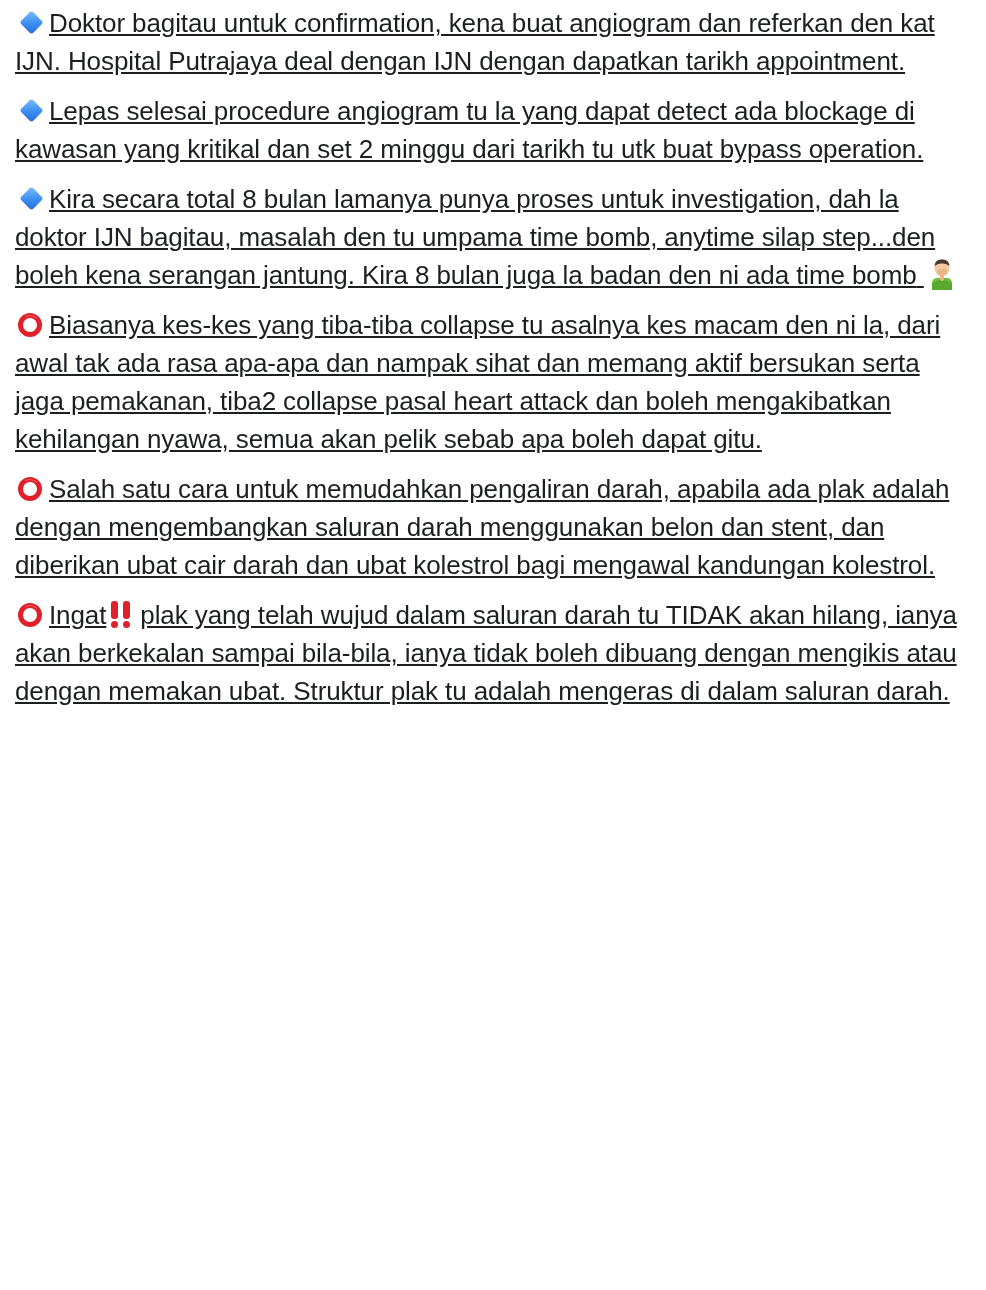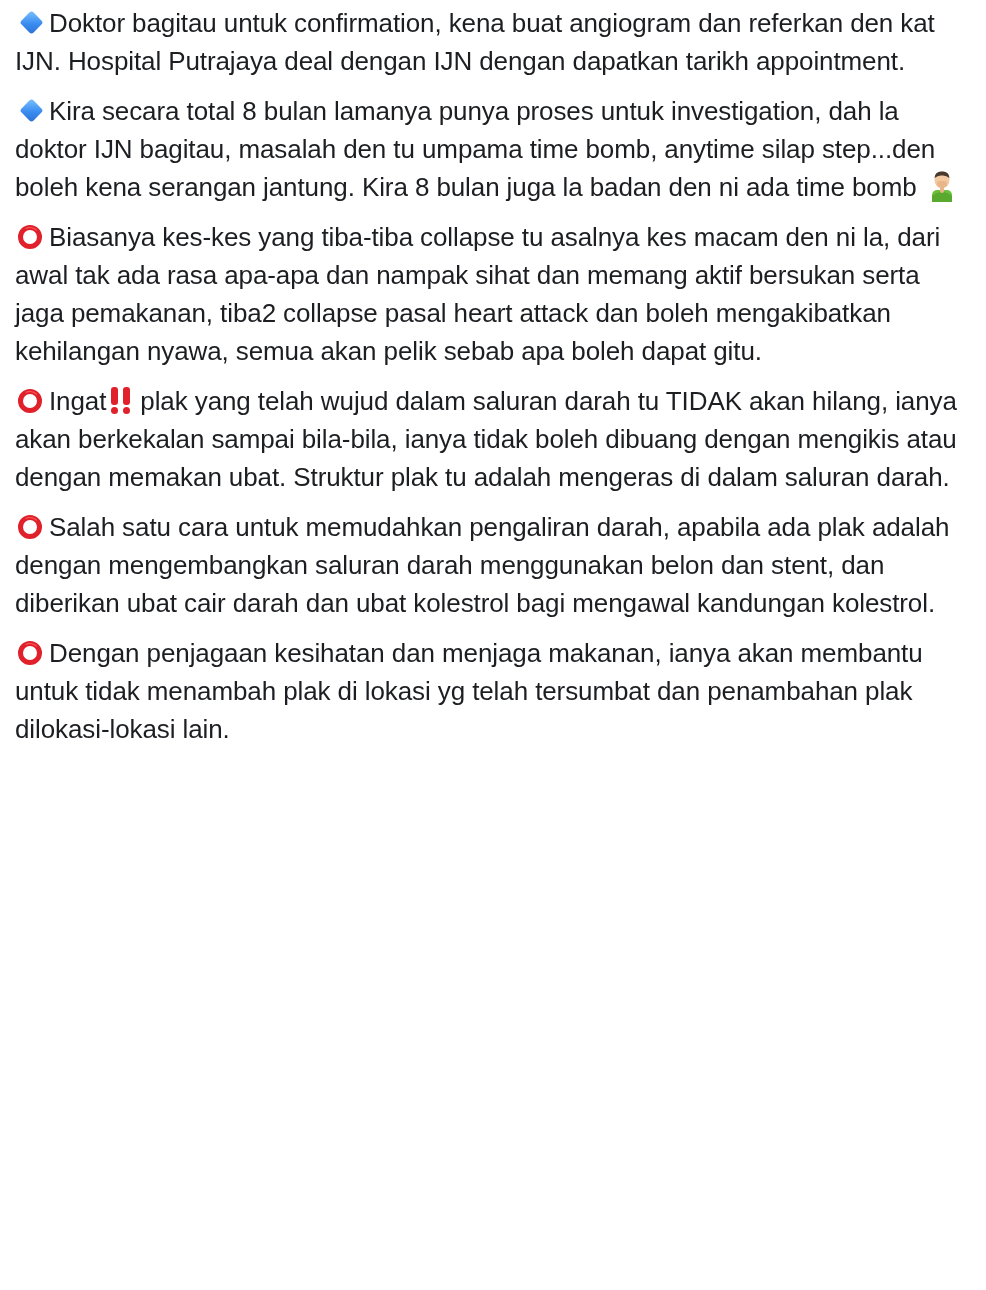--- a/index.html
+++ b/index.html
@@ -12,20 +12,21 @@
       height: 1290px;
       overflow: hidden;
       font-family: "Liberation Sans", "DejaVu Sans", sans-serif;
       color: #1c1e21;
     }
     .post {
       padding: 4px 14px 0 15px;
       font-size: 26px;
       line-height: 38px;
       letter-spacing: -0.1px;
+      text-decoration: underline;
     }
     .para {
       margin: 0 0 12px 0;
     }
     .icon {
       display: inline-block;
       vertical-align: -2px;
       margin-right: 4px;
     }
     .diamond {
@@ -62,20 +63,23 @@
 <body>
 
 <div class="post">
 
   <p class="para">
     <span class="icon diamond"></span><span>Doktor bagitau untuk confirmation, kena buat angiogram dan referkan den kat IJN. Hospital Putrajaya deal dengan IJN dengan dapatkan tarikh appointment.</span>
   </p>
 
 
 
+  <p class="para">
+    <span class="icon diamond"></span><span>Lepas selesai procedure angiogram tu la yang dapat detect ada blockage di kawasan yang kritikal dan set 2 minggu dari tarikh tu utk buat bypass operation.</span>
+  </p>
 
   <p class="para">
     <span class="icon diamond"></span><span>Kira secara total 8 bulan lamanya punya proses untuk investigation, dah la doktor IJN bagitau, masalah den tu umpama time bomb, anytime silap step...den boleh kena serangan jantung. Kira 8 bulan juga la badan den ni ada time bomb</span>
     <svg class="icon person" viewBox="0 0 28 32">
       <rect x="4" y="20" width="20" height="12" rx="5" fill="#6cbf3a"></rect>
       <path d="M4 26 Q14 18 24 26 L24 32 L4 32 Z" fill="#58a92d"></path>
       <ellipse cx="14" cy="10" rx="7.5" ry="8.5" fill="#f2c9a0"></ellipse>
       <path d="M6.5 8 Q7 1 14 1.5 Q21 1 21.5 8 Q18 5 14 5.5 Q10 5 6.5 8 Z" fill="#4a3a2e"></path>
       <rect x="9" y="11" width="10" height="6" rx="3" fill="#e9b68a"></rect>
       <rect x="12" y="14" width="4" height="9" rx="2" fill="#e9b68a"></rect>
@@ -86,35 +90,29 @@
     <svg class="icon ring" viewBox="0 0 26 26">
       <circle cx="13" cy="13" r="9.5" fill="none" stroke="#e0202a" stroke-width="5"></circle>
       <circle cx="13" cy="13" r="9.5" fill="none" stroke="#ff6b6b" stroke-width="1.2" stroke-dasharray="12 60" stroke-dashoffset="-40" opacity="0.8"></circle>
     </svg><span>Biasanya kes-kes yang tiba-tiba collapse tu asalnya kes macam den ni la, dari awal tak ada rasa apa-apa dan nampak sihat dan memang aktif bersukan serta jaga pemakanan, tiba2 collapse pasal heart attack dan boleh mengakibatkan kehilangan nyawa, semua akan pelik sebab apa boleh dapat gitu.</span>
   </p>
 
   <p class="para">
     <svg class="icon ring" viewBox="0 0 26 26">
       <circle cx="13" cy="13" r="9.5" fill="none" stroke="#e0202a" stroke-width="5"></circle>
       <circle cx="13" cy="13" r="9.5" fill="none" stroke="#ff6b6b" stroke-width="1.2" stroke-dasharray="12 60" stroke-dashoffset="-40" opacity="0.8"></circle>
+    </svg><span>Salah satu cara untuk memudahkan pengaliran darah, apabila ada plak adalah dengan mengembangkan saluran darah menggunakan belon dan stent, dan diberikan ubat cair darah dan ubat kolestrol bagi mengawal kandungan kolestrol.</span>
+  </p>
+
+  <p class="para">
+    <svg class="icon ring" viewBox="0 0 26 26">
+      <circle cx="13" cy="13" r="9.5" fill="none" stroke="#e0202a" stroke-width="5"></circle>
+      <circle cx="13" cy="13" r="9.5" fill="none" stroke="#ff6b6b" stroke-width="1.2" stroke-dasharray="12 60" stroke-dashoffset="-40" opacity="0.8"></circle>
     </svg><span>Ingat</span><svg class="icon bangbang" viewBox="0 0 26 30">
       <rect x="3" y="2" width="7" height="18" rx="3" fill="#e0202a"></rect>
       <circle cx="6.5" cy="25.5" r="3.5" fill="#e0202a"></circle>
       <rect x="15" y="2" width="7" height="18" rx="3" fill="#e0202a"></rect>
       <circle cx="18.5" cy="25.5" r="3.5" fill="#e0202a"></circle>
     </svg><span>plak yang telah wujud dalam saluran darah tu TIDAK akan hilang, ianya akan berkekalan sampai bila-bila, ianya tidak boleh dibuang dengan mengikis atau dengan memakan ubat. Struktur plak tu adalah mengeras di dalam saluran darah.</span>
   </p>
 
-  <p class="para">
-    <svg class="icon ring" viewBox="0 0 26 26">
-      <circle cx="13" cy="13" r="9.5" fill="none" stroke="#e0202a" stroke-width="5"></circle>
-      <circle cx="13" cy="13" r="9.5" fill="none" stroke="#ff6b6b" stroke-width="1.2" stroke-dasharray="12 60" stroke-dashoffset="-40" opacity="0.8"></circle>
-    </svg><span>Salah satu cara untuk memudahkan pengaliran darah, apabila ada plak adalah dengan mengembangkan saluran darah menggunakan belon dan stent, dan diberikan ubat cair darah dan ubat kolestrol bagi mengawal kandungan kolestrol.</span>
-  </p>
-
-  <p class="para">
-    <svg class="icon ring" viewBox="0 0 26 26">
-      <circle cx="13" cy="13" r="9.5" fill="none" stroke="#e0202a" stroke-width="5"></circle>
-      <circle cx="13" cy="13" r="9.5" fill="none" stroke="#ff6b6b" stroke-width="1.2" stroke-dasharray="12 60" stroke-dashoffset="-40" opacity="0.8"></circle>
-    </svg><span>Dengan penjagaan kesihatan dan menjaga makanan, ianya akan membantu untuk tidak menambah plak di lokasi yg telah tersumbat dan penambahan plak dilokasi-lokasi lain.</span>
-  </p>
 
 </div>
 
 </body></html>

